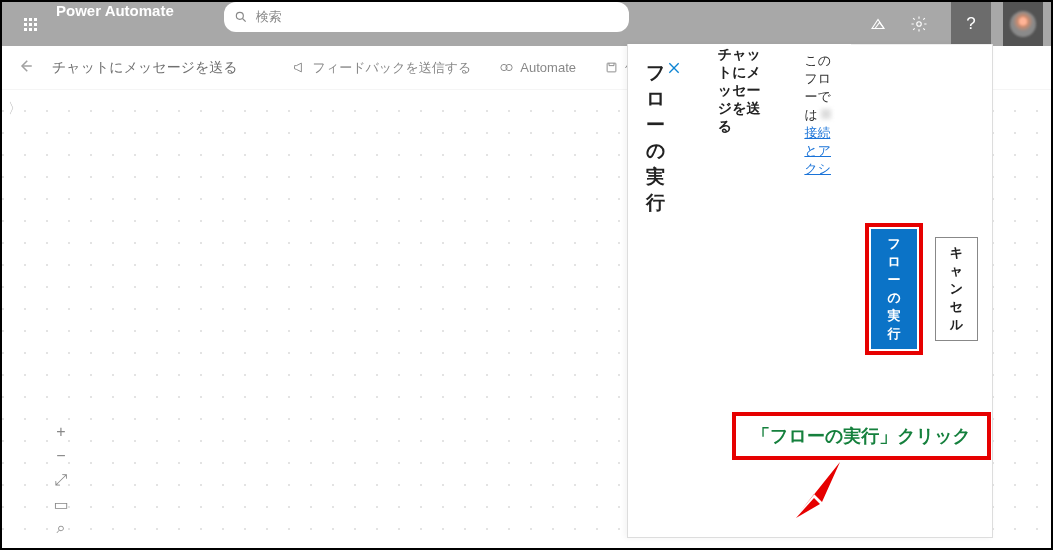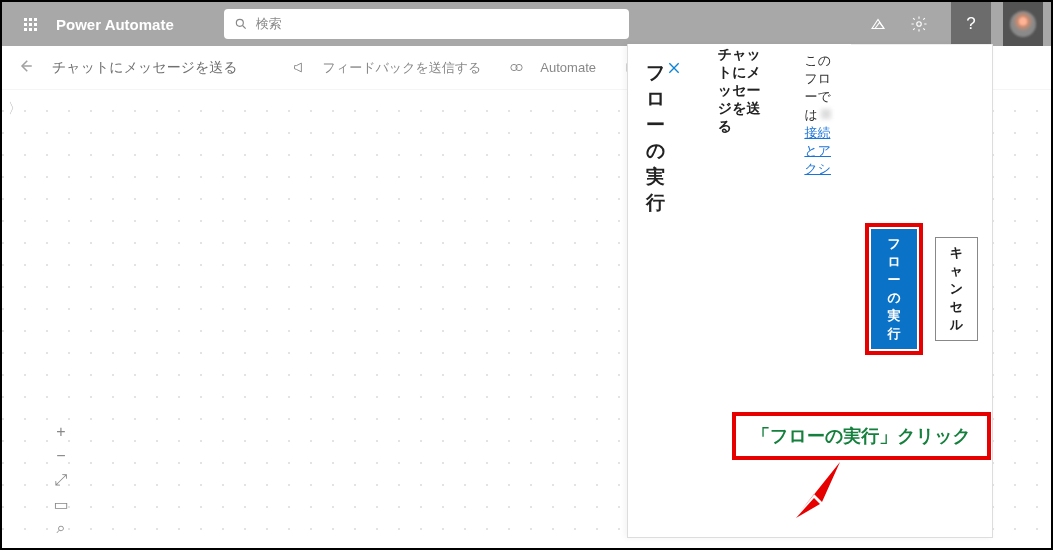--- a/index.html
+++ b/index.html
@@ -1,38 +1,38 @@
 <!DOCTYPE html>
 <html><head>
   <meta charset="utf-8">
   <style>
     * { margin: 0; padding: 0; box-sizing: border-box; }
     body { font-family: "Segoe UI", "Yu Gothic UI", sans-serif; width: 1053px; height: 550px; border: 2px solid #000; overflow: hidden; background: #fff; }
     
-    .header { height: 44px; background: #a8a8a8; display: flex; align-items: center; padding: 0 8px; }
+    .header { height: 44px; background: #a8a8a8; display: flex; padding: 0 8px; }
     .app-launcher { width: 40px; display: flex; align-items: center; justify-content: center; }
     .waffle { display: grid; grid-template-columns: repeat(3, 3px); grid-template-rows: repeat(3, 3px); gap: 2px; }
     .waffle span { background: #fff; width: 3px; height: 3px; }
     .app-name { color: #fff; font-weight: 600; font-size: 15px; margin-left: 6px; }
-    .search-box { margin-left: 50px; width: 405px; height: 30px; background: #fff; border-radius: 4px; display: flex; align-items: center; padding: 12px 10px; }
+    .search-box { margin-left: 50px; width: 405px; height: 30px; background: #fff; border-radius: 12px; display: flex; align-items: center; padding: 12px 10px; }
     .search-box svg { width: 14px; height: 14px; color: #888; }
     .search-placeholder { color: #888; font-size: 13px; margin-left: 8px; }
     .header-right { margin-left: auto; display: flex; align-items: center; gap: 12px; color: #fff; }
     .env-section { display: flex; align-items: center; gap: 8px; }
     .env-label { font-size: 11px; color: #eee; }
     .env-block { border-bottom: 1px solid rgba(255,255,255,0.4); width: 120px; height: 18px; }
     .gear, .help, .avatar-wrap { width: 40px; height: 44px; display: flex; align-items: center; justify-content: center; }
     .help { background: #6c6c6c; color: #fff; font-size: 17px; }
     .avatar-wrap { background: #535353; }
     .avatar { width: 26px; height: 26px; border-radius: 50%; background: radial-gradient(circle at 50% 40%, #ffb396 20%, #d98c6a 21%, #8a8a8a 50%); filter: blur(1px); }
     
     .toolbar { height: 44px; display: flex; align-items: center; padding: 0 14px; gap: 18px; border-bottom: 1px solid rgba(0,0,0,0.04); }
     .back-arrow { color: #a0a0a0; }
     .flow-title { color: #707070; font-size: 14px; }
-    .tb-item { display: flex; align-items: center; gap: 16px; color: #888; font-size: 13px; }
+    .tb-item { display: flex; align-items: center; gap: 6px; color: #888; font-size: 13px; }
     .tb-item svg { width: 15px; height: 15px; }
     .tb-group-left { display: flex; align-items: center; gap: 28px; margin-left: 36px; }
     
     .canvas-area { position: relative; height: calc(100% - 88px); background: #fff; overflow: hidden; }
     .dotted-bg { position: absolute; inset: 0; background-image: radial-gradient(circle, #e3e3e3 1px, transparent 1px); background-size: 22px 22px; background-position: 12px 10px; }
     .collapse-handle { position: absolute; left: 6px; top: 10px; color: #bbb; font-size: 14px; }
     .zoom-tools { position: absolute; left: 44px; bottom: 8px; width: 30px; display: flex; flex-direction: column; }
     .zoom-tools > div { width: 30px; height: 24px; display: flex; align-items: center; justify-content: center; color: #888; font-size: 16px; border-radius: 3px; }
     
     .panel { position: absolute; top: 44px; right: 60px; width: 366px; height: 494px; background: #fff; border: 1px solid #ddd; border-top: none; display: flex; box-shadow: -2px 0 6px rgba(0,0,0,0.05); }

